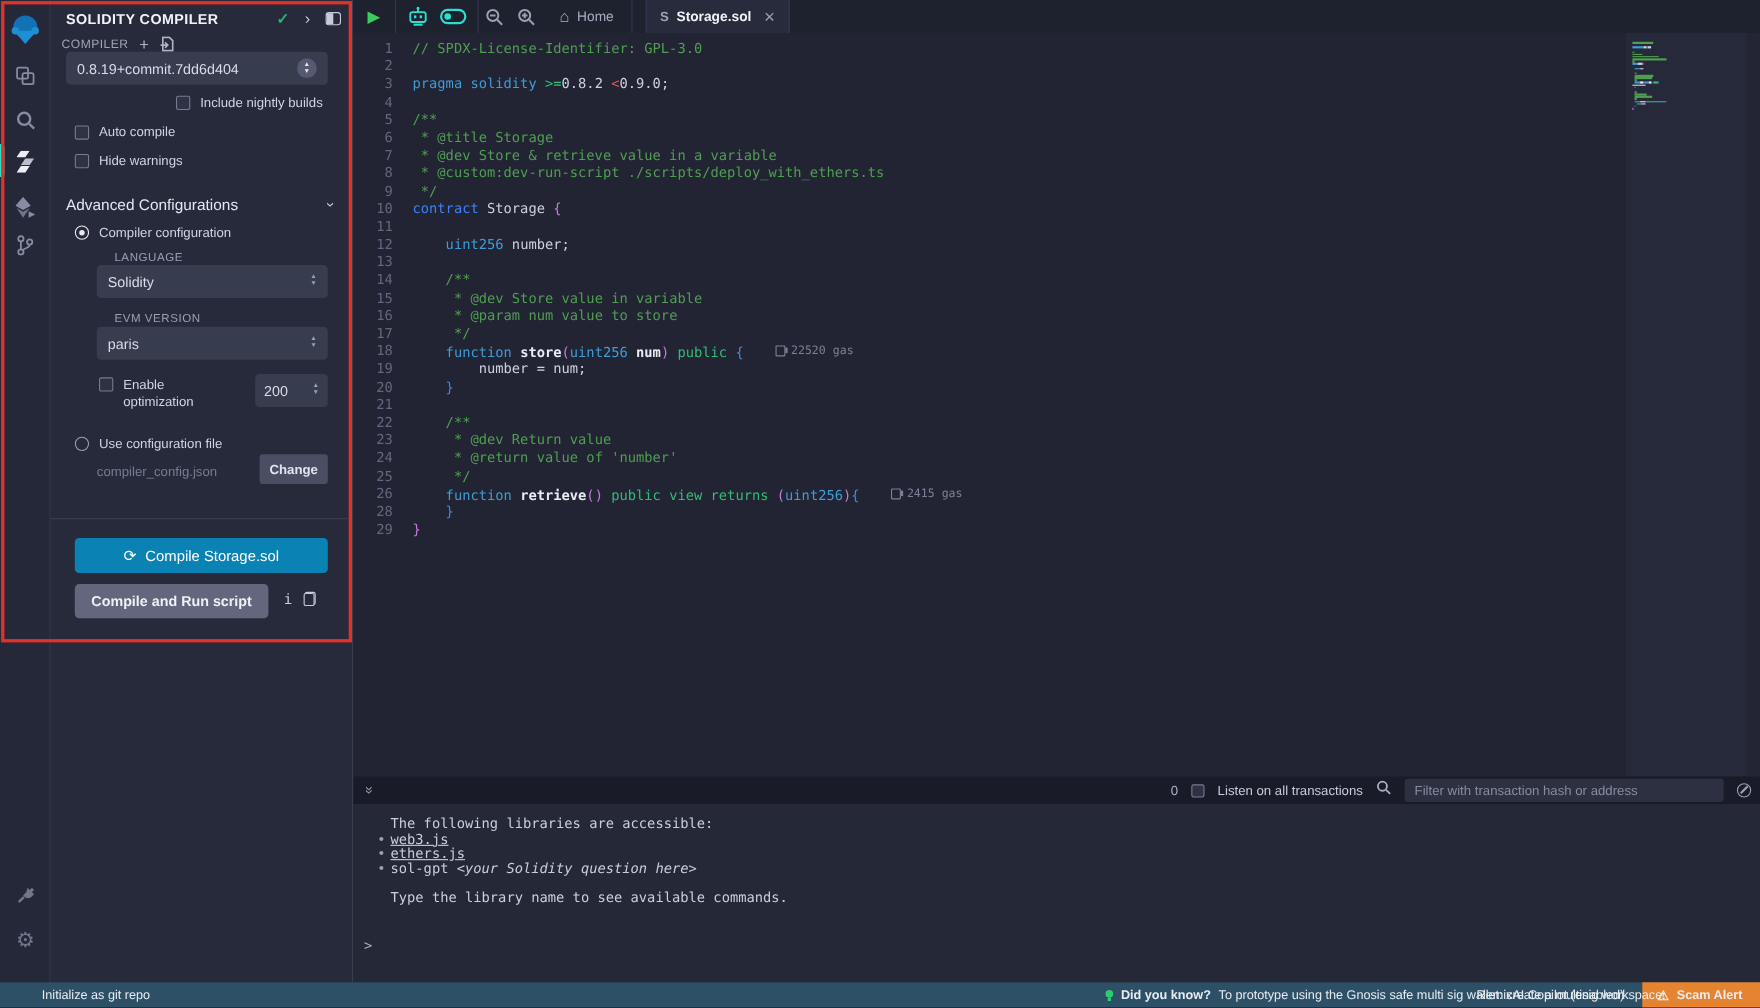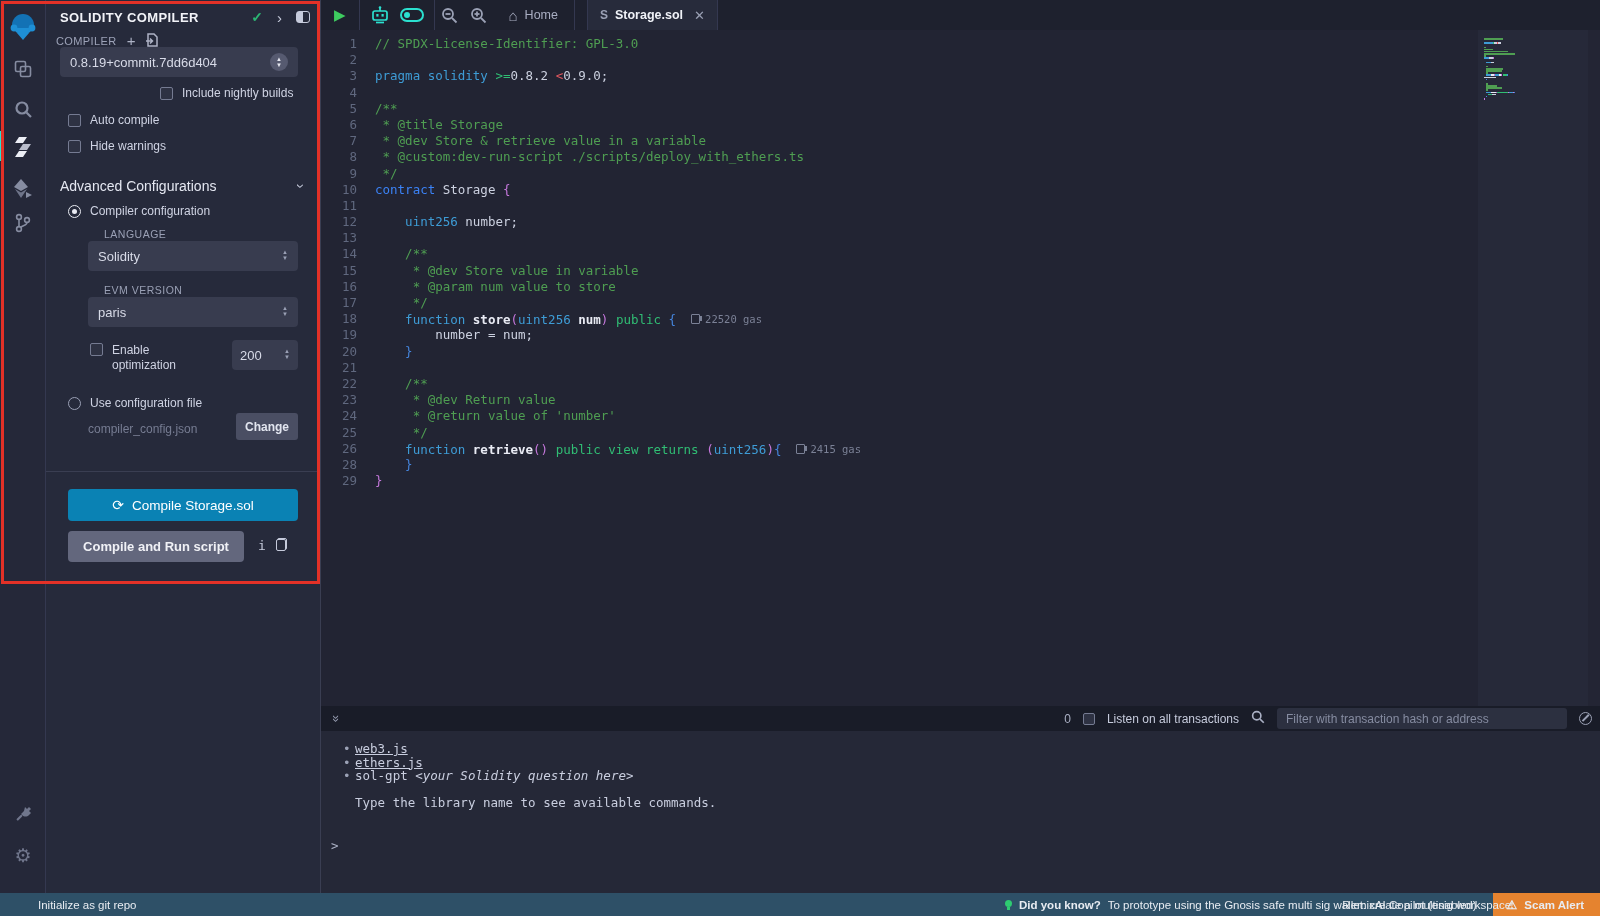--- a/index.html
+++ b/index.html
@@ -114,21 +114,21 @@
   #tab-active .close { color:#9ba1b5; font-weight:normal; font-size:13px; margin-left:4px; }
 
   
   #editor { position:absolute; left:0; top:30px; right:0; height:676px; background:#222433; overflow:hidden; }
   #code-scroll { position:absolute; left:0; top:6px; right:0; }
   .code-row { display:flex; height:16.2px; line-height:16.2px; white-space:pre;
     font-family:"DejaVu Sans Mono", monospace; font-size:12.5px; }
   .gutter-num { width:54px; text-align:right; padding-right:18px; color:#60687f; flex:none; }
   .code-text { color:#ccd1e0; }
   .code-text span.fn { font-weight:bold; }
-  .gas-widget { display:inline-flex; align-items:center; gap:5px; margin-left:15px; color:#7b8196;
+  .gas-widget { display:inline-flex; align-items:center; gap:5px; margin-left:29px; color:#7b8196;
     font-size:10.5px; }
   .gas-ic { width:9px; height:10px; border:1.2px solid #7b8196; border-radius:1px; position:relative; }
   .gas-ic::after { content:""; position:absolute; right:-3px; top:1px; width:2px; height:5px; background:#7b8196; }
 
   
   #minimap { position:absolute; top:0; right:12px; width:110px; height:676px; background:#262939; }
   #mm-lines { padding:8px 0 0 6px; }
   .mm-row { height:1.6px; margin-bottom:0.55px; white-space:nowrap; font-size:0; }
   .mm-row i { display:inline-block; height:1.6px; }
   #scroll-gutter { position:absolute; top:0; right:0; width:12px; height:676px; background:#232534; }
@@ -454,20 +454,21 @@
               <line x1="11" y1="11" x2="15.5" y2="15.5"></line>
           </svg>
         </span>
         <input id="filter-input" placeholder="Filter with transaction hash or address" style="">
         <span id="ban-ic"></span>
       </div>
     </div>
 
     <div id="terminal">
       <div id="term-body">
+        <div class="t-line">The following libraries are accessible:</div>
         <ul class="t-bullets" style="padding-left:10px;">
           <li><span class="t-link">web3.js</span></li>
           <li><span class="t-link">ethers.js</span></li>
           <li><span>sol-gpt </span><span class="t-italic">&lt;your Solidity question here&gt;</span></li>
         </ul>
         <div class="t-line" id="term-hint">Type the library name to see available commands.</div>
         <div id="prompt">&gt;</div>
       </div>
     </div>
   </div>

